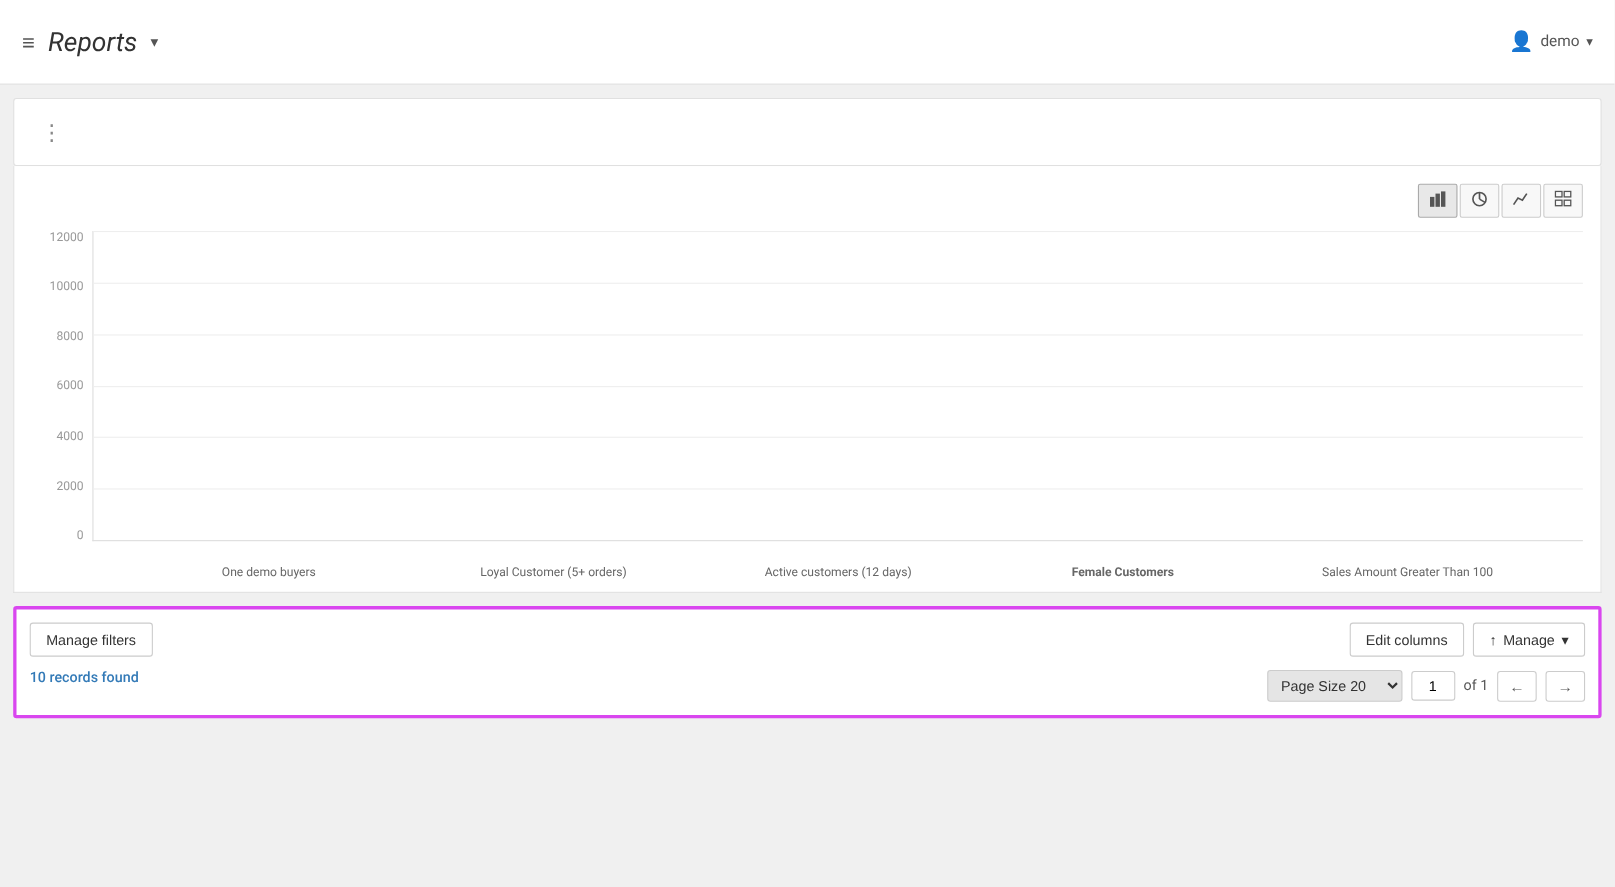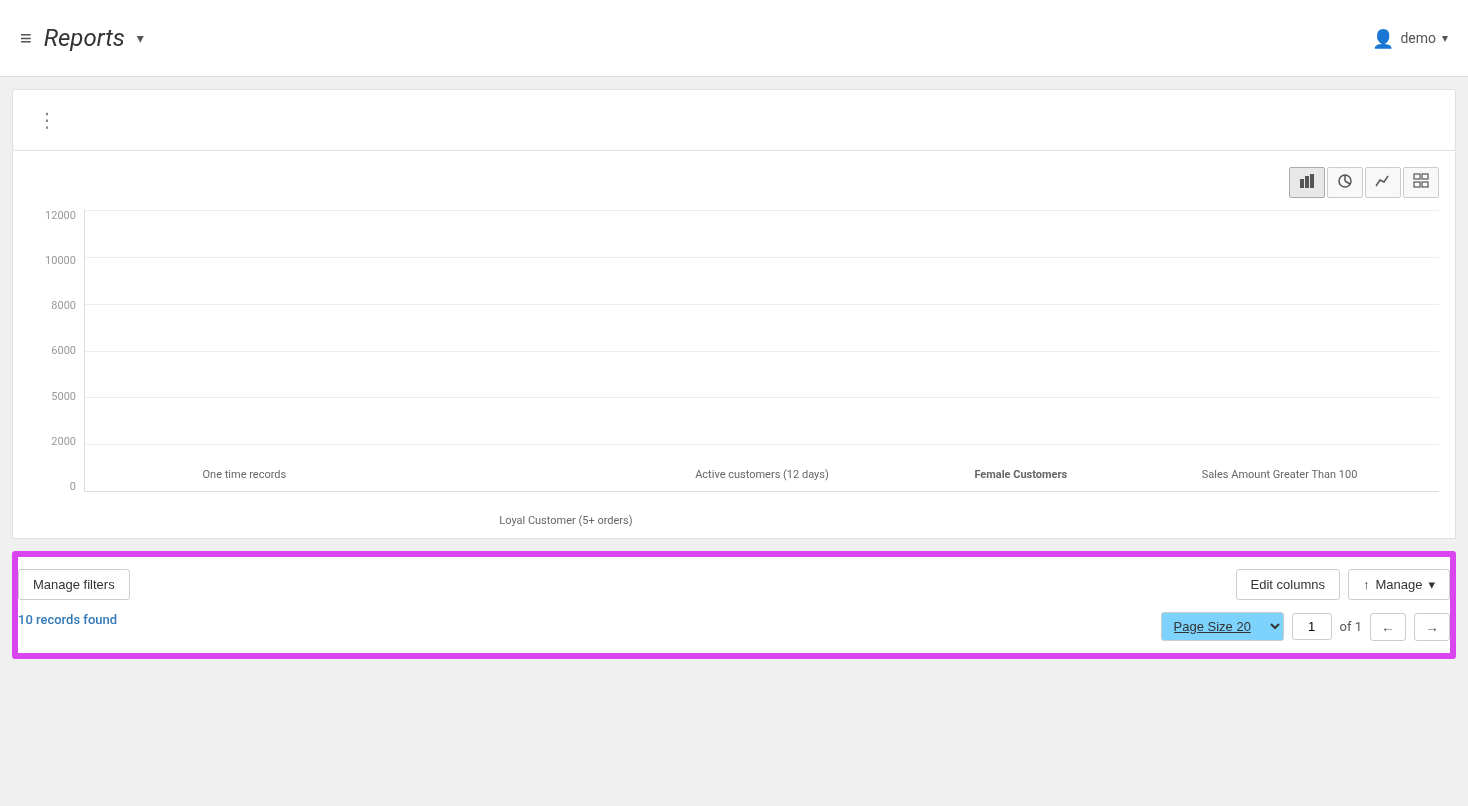--- a/index.html
+++ b/index.html
@@ -116,23 +116,23 @@
     .y-label {
       font-size: 11px;
       color: #999;
       line-height: 1;
     }
 
     
     .bottom-bar {
       background: #fff;
       margin: 0 12px 12px 12px;
-      border: 6px solid #d946ef;
-      border-radius: 3px;
-      padding: 12px 0;
+      border: 3px solid #d946ef;
+      border-radius: 3px;
+      padding: 12px 12px;
     }
     .bottom-bar-top {
       display: flex;
       justify-content: space-between;
       align-items: center;
       margin-bottom: 12px;
     }
     .manage-filters-btn {
       border: 1px solid #ccc;
       background: #fff;
@@ -182,24 +182,23 @@
     .pagination-right {
       display: flex;
       align-items: center;
       gap: 8px;
     }
     .page-size-select {
       border: 1px solid #ccc;
       border-radius: 3px;
       padding: 5px 8px;
       font-size: 13px;
-      background: #7dd3fc;
-      cursor: pointer;
-      color: #333;
-      text-decoration: underline;
+      background: #e5e5e5;
+      cursor: pointer;
+      color: #333;
     }
     .page-input {
       border: 1px solid #ccc;
       border-radius: 3px;
       padding: 5px 8px;
       font-size: 13px;
       width: 40px;
       text-align: center;
     }
     .of-label {
@@ -276,21 +275,21 @@
           <rect x="9" y="9" width="6" height="5" fill="none" stroke="#555" stroke-width="1.2"></rect>
         </svg>
     </button>
   </div>
 
   <div style="display:flex; height: 320px;">
 
     <div style="width:55px; display:flex; flex-direction:column-reverse; justify-content:space-between; align-items:flex-end; padding-right:8px; padding-bottom:38px; flex-shrink:0;">
       <span class="y-label">0</span>
       <span class="y-label">2000</span>
-      <span class="y-label">5000</span>
+      <span class="y-label">4000</span>
       <span class="y-label">6000</span>
       <span class="y-label">8000</span>
       <span class="y-label">10000</span>
       <span class="y-label">12000</span>
     </div>
 
     <div style="flex:1; position:relative; border-left:1px solid #ddd; border-bottom:1px solid #ddd; margin-bottom:38px;">
 
       <div style="position:absolute;top:0;left:0;right:0;bottom:0;pointer-events:none;">
         <div style="position:absolute;top:0%;left:0;right:0;border-top:1px solid #eee;"></div>
@@ -334,22 +333,22 @@
           <div style="display:flex;gap:4px;align-items:flex-end;width:90%;justify-content:center;">
             <div style="background:#8bc34a;border-radius:2px 2px 0 0;height:0.8%;flex:1;max-width:40px;"></div>
             <div style="background:#8bc34a;border-radius:2px 2px 0 0;height:97.5%;flex:1;max-width:40px;"></div>
             <div style="background:#8bc34a;border-radius:2px 2px 0 0;height:89.2%;flex:1;max-width:40px;"></div>
           </div>
         </div>
 
       </div>
 
       <div style="position:absolute;bottom:-36px;left:0;right:0;display:flex;padding:0 30px;">
-        <div style="flex:1;text-align:center;font-size:11px;color:#666;">One time records</div>
-        <div style="flex:1;text-align:right;font-size:11px;color:#666;margin-top:46px;">Loyal Customer (5+ orders)</div>
+        <div style="flex:1;text-align:center;font-size:11px;color:#666;">One demo buyers</div>
+        <div style="flex:1;text-align:center;font-size:11px;color:#666;">Loyal Customer (5+ orders)</div>
         <div style="flex:1;text-align:center;font-size:11px;color:#666;">Active customers (12 days)</div>
         <div style="flex:1;text-align:center;font-size:11px;color:#666;font-weight:bold;">Female Customers</div>
         <div style="flex:1;text-align:center;font-size:11px;color:#666;">Sales Amount Greater Than 100</div>
       </div>
     </div>
   </div>
 </div>
 
 <div class="bottom-bar" style="margin-top:12px;">
   <div class="bottom-bar-top">

